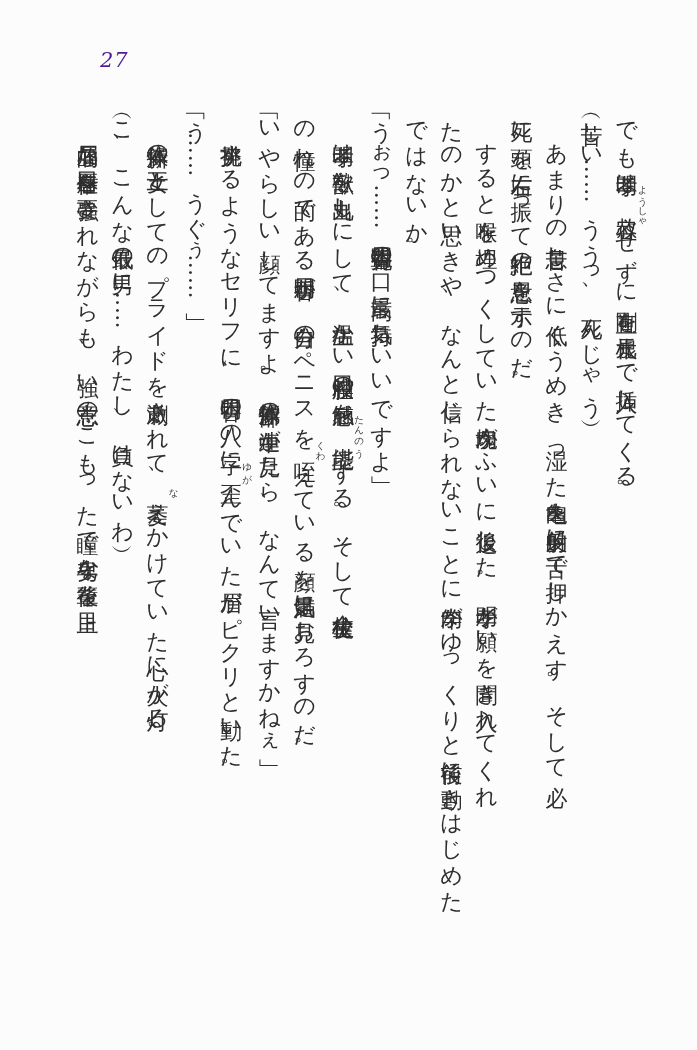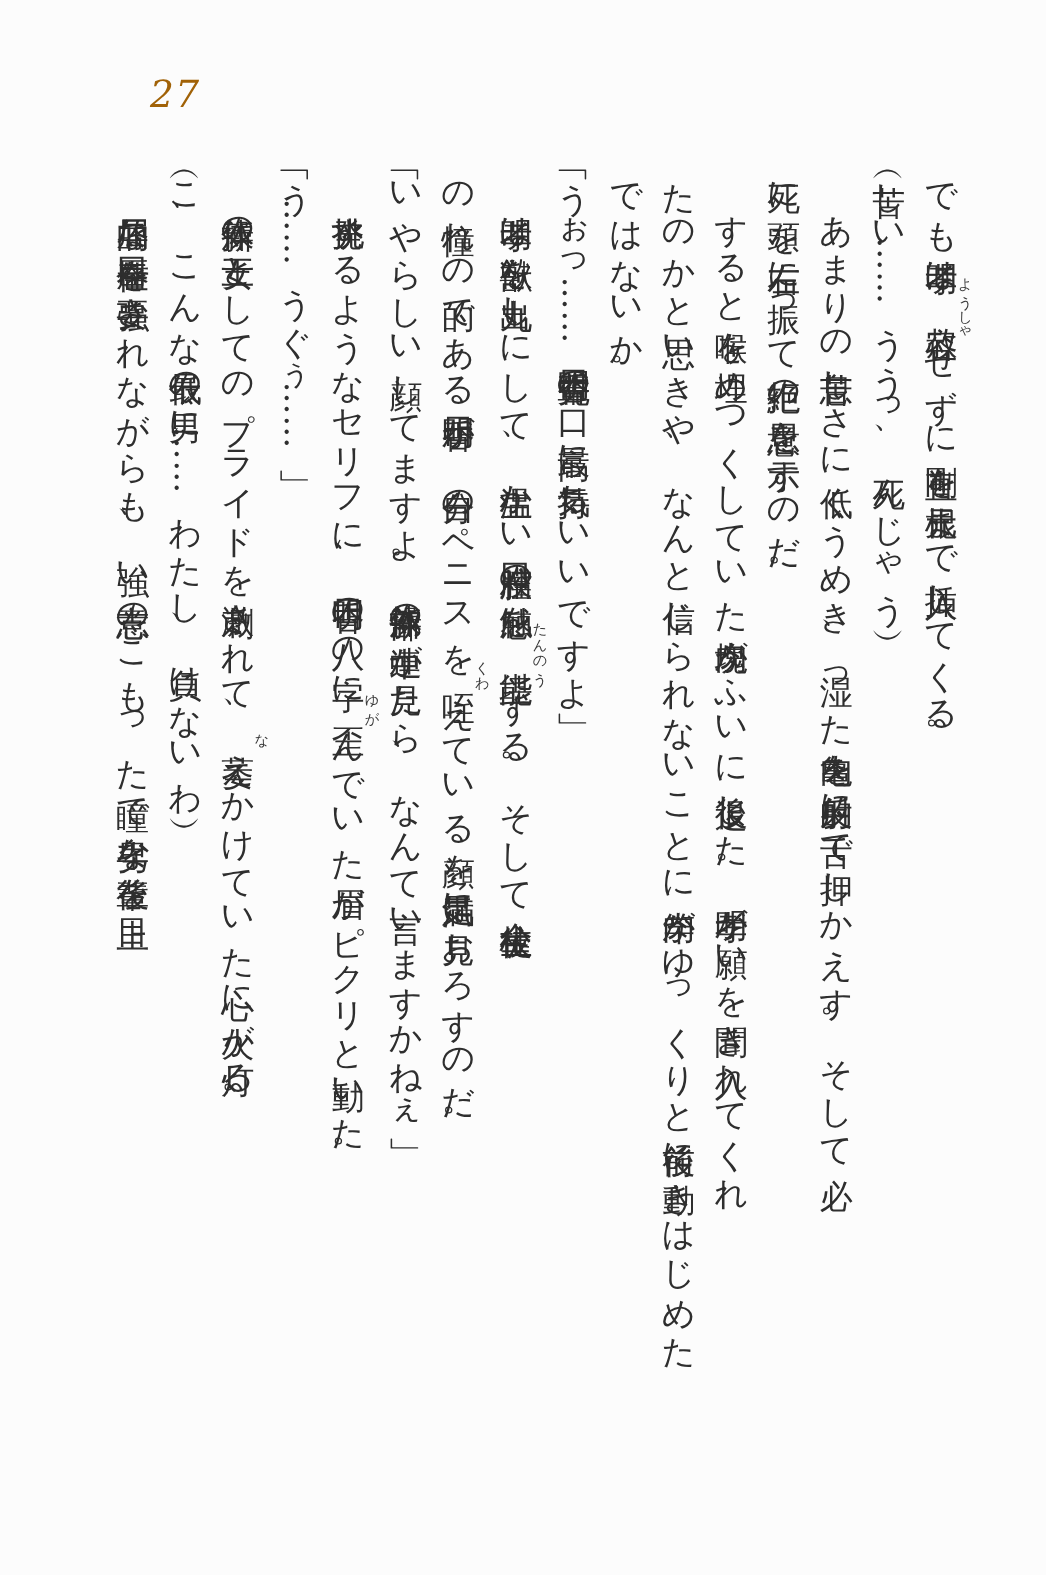--- a/index.html
+++ b/index.html
@@ -10,23 +10,23 @@
     margin: 0 auto;
     background: #fcfcfc;
     overflow: hidden;
     font-family: "DejaVu Serif", "Liberation Serif", serif;
     color: #2e2e2e;
   }
   .page-number {
     position: absolute;
     top: 48px;
     left: 100px;
-    font-size: 25px;
+    font-size: 21px;
     font-style: italic;
-    color: #a16207;
+    color: #4c1d95;
     letter-spacing: 1px;
   }
   .text-block {
     position: absolute;
     top: 106px;
     right: 49px;
     height: 852px;
     writing-mode: vertical-rl;
     text-orientation: mixed;
     font-size: 22px;

